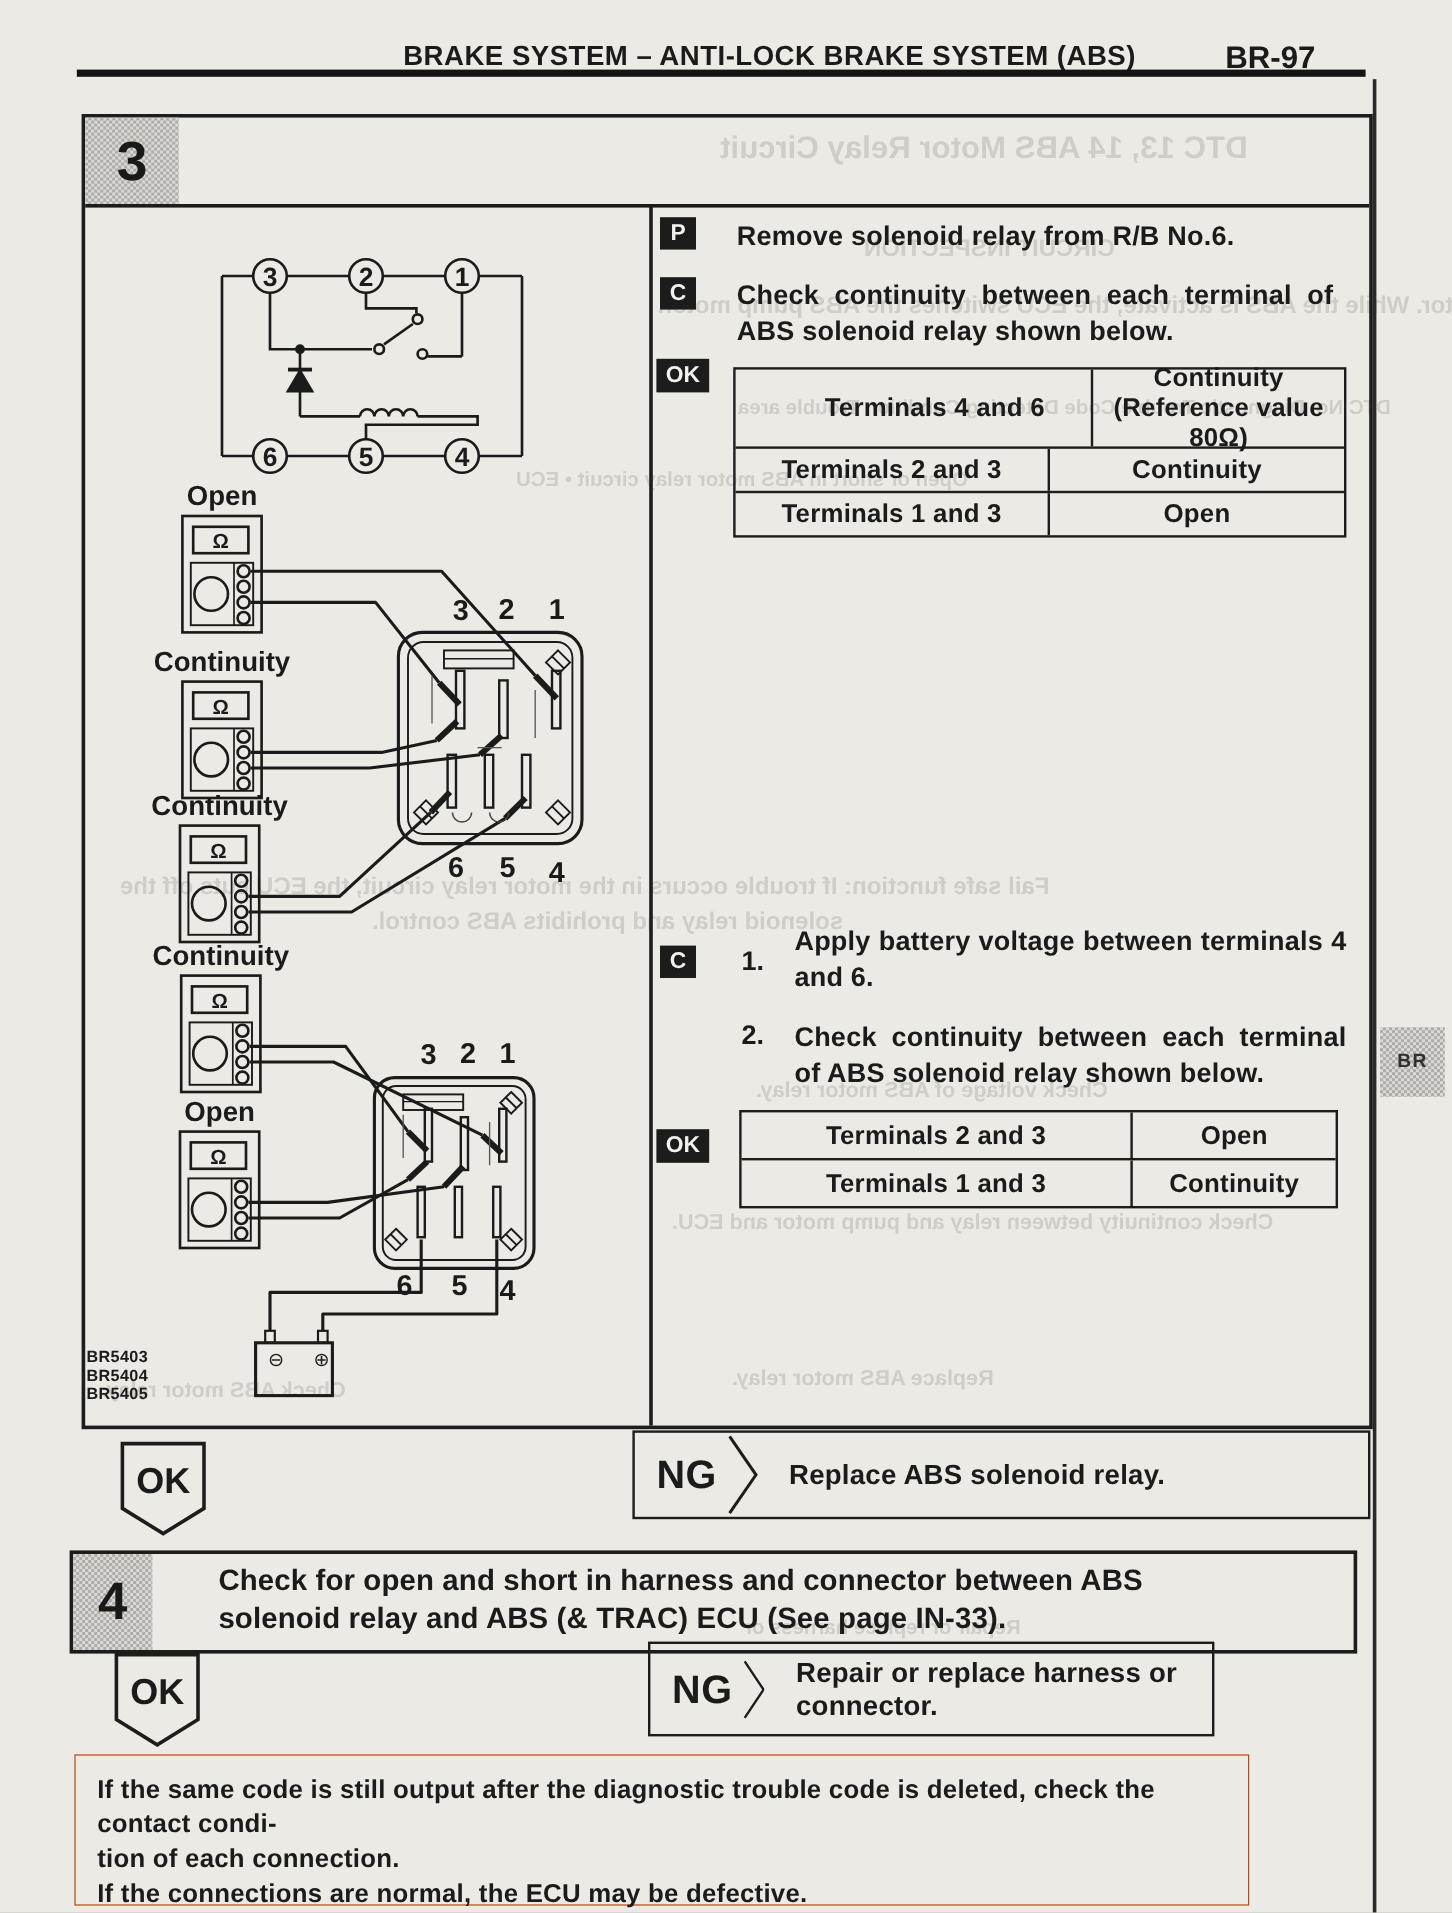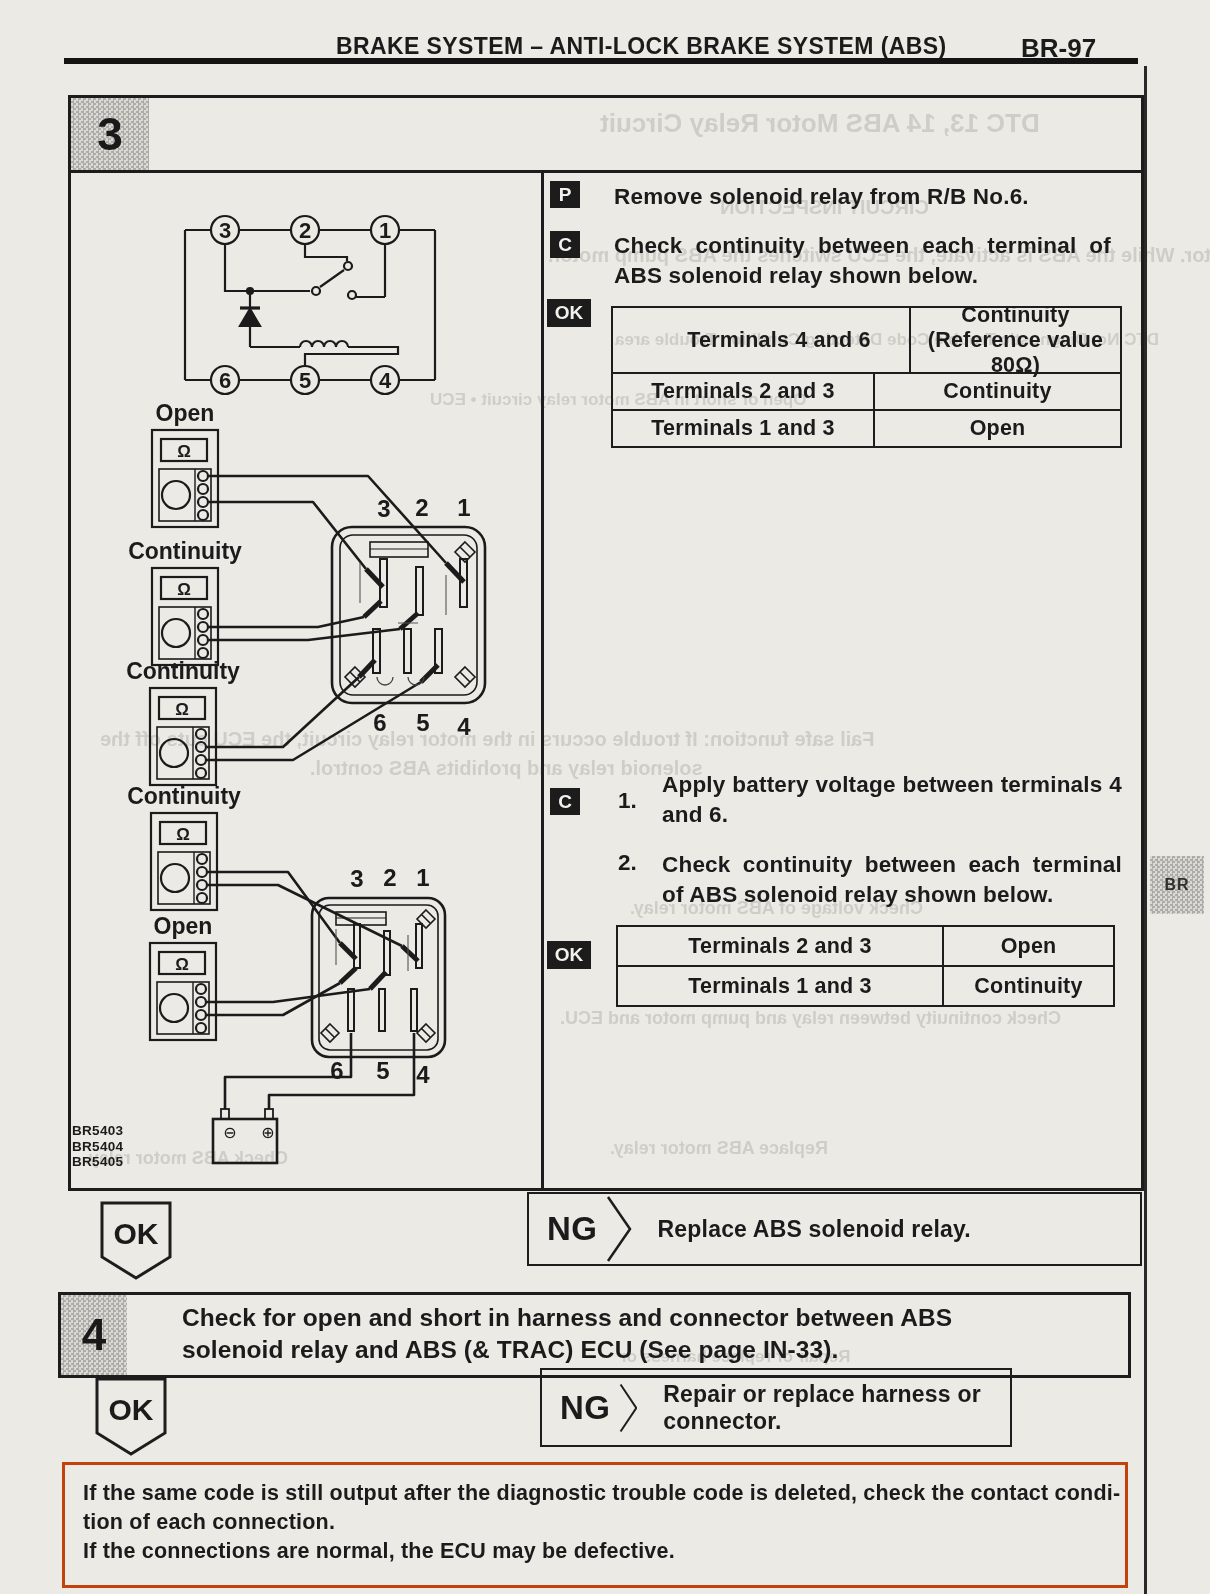--- a/index.html
+++ b/index.html
@@ -79,21 +79,21 @@
   .ng2{left:540px;top:1368px;width:468px;height:75px;}
   .ng-label{font-size:33px;font-weight:bold;margin-left:18px;letter-spacing:.5px;}
   .ng-chev{margin-left:8px;}
   .ng-text{font-size:23px;font-weight:bold;margin-left:26px;letter-spacing:.2px;}
   
   .step4{top:1292px;left:58px;width:1067px;height:80px;border:3px solid #1d1d1d;}
   .step4 .step-num{width:66px;height:80px;font-size:44px;}
   .s4-title{position:absolute;left:82px;top:7px;width:970px;
     font-size:24.5px;font-weight:bold;line-height:32px;letter-spacing:.1px;margin-left:39px;}
   
-  .note{top:1462px;left:62px;width:1066px;height:126px;border:3px solid #c2410c;
+  .note{top:1462px;left:62px;width:979px;height:126px;border:1px solid #c2410c;
     padding:14px 0 0 18px;box-sizing:border-box;}
   .note div{font-size:21.5px;font-weight:bold;line-height:29px;letter-spacing:.2px;}
   
   .ghost{position:absolute;z-index:1;color:#8f8c85;opacity:.30;font-weight:bold;
     transform:scaleX(-1);filter:blur(.6px);white-space:nowrap;pointer-events:none;}
 </style>
 </head>
 <body>
 
 <div class="page">

